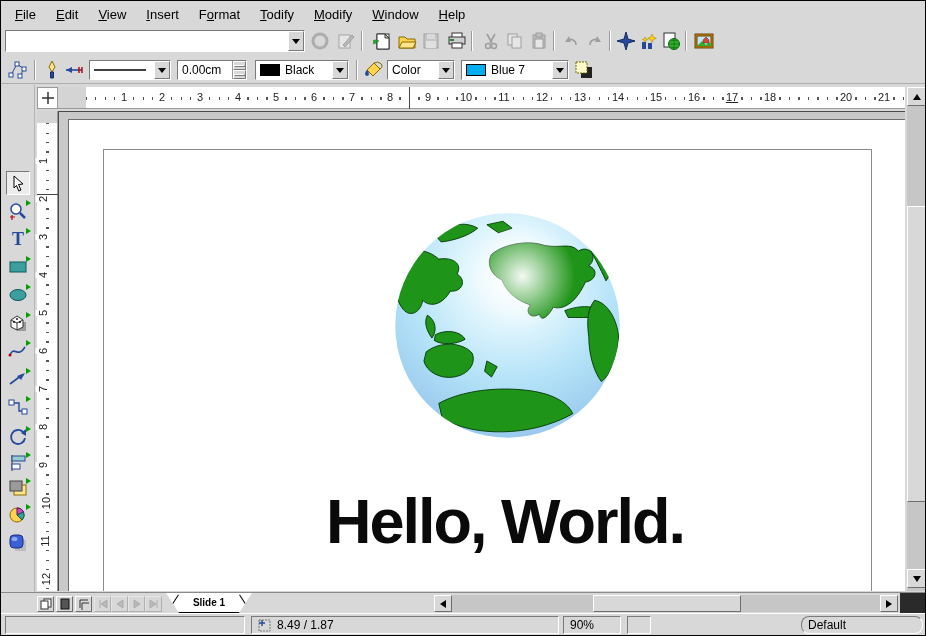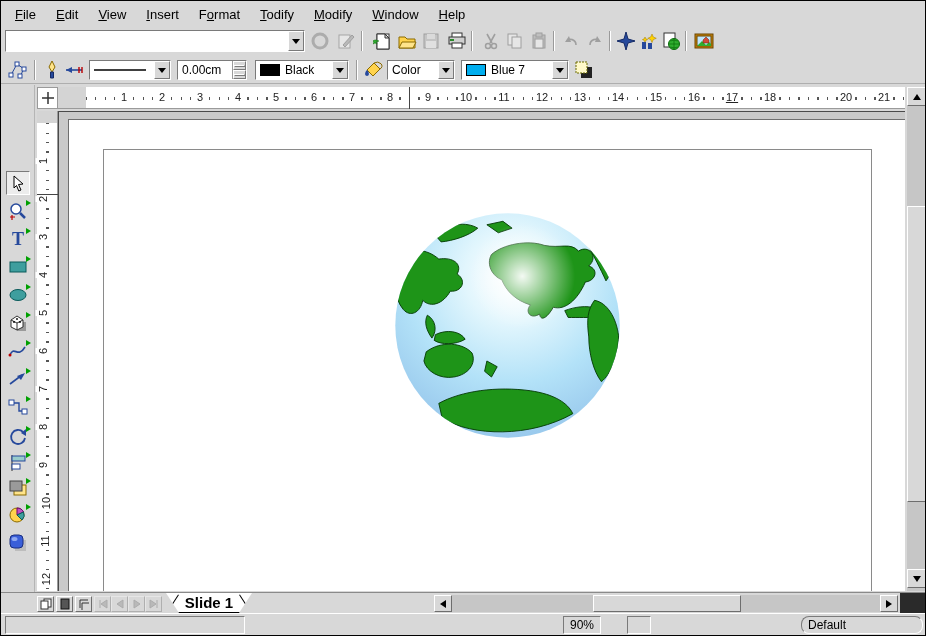--- a/index.html
+++ b/index.html
@@ -61,21 +61,21 @@
   .tri-up { width:0;height:0;border-left:4px solid transparent;border-right:4px solid transparent;border-bottom:6px solid #000;}
   .tri-dn { width:0;height:0;border-left:4px solid transparent;border-right:4px solid transparent;border-top:6px solid #000;}
   .tri-l { width:0;height:0;border-top:4px solid transparent;border-bottom:4px solid transparent;border-right:6px solid #000;}
   .tri-r { width:0;height:0;border-top:4px solid transparent;border-bottom:4px solid transparent;border-left:6px solid #000;}
   
   #tab-row { left:0; top:591px; width:924px; height:21px; background:#d8d8d8; border-top:1px solid #8a8a8a; }
   .vm-btn { position:absolute; top:3px; width:17px; height:16px; background:#d8d8d8; border:1px solid; border-color:#fff #6e6e6e #6e6e6e #fff; display:flex; align-items:center; justify-content:center; }
   #page-tab { position:absolute; left:150px; top:0; width:86px; height:20px; background:#fff;
               clip-path:polygon(0 0,100% 0,calc(100% - 13px) 100%,13px 100%);
               display:flex; align-items:center; justify-content:center;
-              font-size:15px; font-weight:bold; border-bottom:1px solid #000; }
+              font-size:10px; font-weight:bold; border-bottom:1px solid #000; }
   #page-tab::before, #page-tab::after { content:""; position:absolute; top:0; width:1px; height:22px; background:#000; }
   #page-tab::before { left:6px; transform:rotate(33deg); }
   #page-tab::after { right:6px; transform:rotate(-33deg); }
   #h-scroll-track { position:absolute; left:451px; top:2px; width:428px; height:17px; background:#c6c6c6; }
   #corner-block { position:absolute; left:899px; top:0; width:25px; height:21px; background:#2a2a2a; }
   
   #statusbar { left:0; top:612px; width:924px; height:22px; background:#d8d8d8; border-top:1px solid #fff; }
   .panel { position:absolute; top:2px; height:18px; border:1px solid; border-color:#7a7a7a #fff #fff #7a7a7a; font-size:12px; display:flex; align-items:center; padding:0 6px; background:#d8d8d8; white-space:nowrap; }
 </style>
 </head>
@@ -479,20 +479,21 @@
         <path d="M150 87 C158 84 169 82 177 85 L181 93 C172 93 160 93 153 93 Z"></path>
         <path d="M176 78 C187 80 195 93 197 109 C197 127 190 143 182 149 C175 140 171 124 171 110 C169 95 170 86 176 78 Z"></path>
         <path d="M37 108 C47 103 59 105 63 112 C55 117 42 117 36 113 Z"></path>
         <path d="M29 123 C42 113 61 115 69 124 C73 133 66 143 53 145 C41 147 29 140 27 131 Z"></path>
         <path d="M82 131 l9 5 -5 9 -6 -5 Z"></path>
         <path d="M40 168 C60 157 91 153 120 157 C141 160 153 168 157 177 C120 198 69 197 43 181 Z"></path>
       </g>
       <circle cx="113" cy="57" r="46" fill="url(#hl)"></circle>
     </svg>
 
+    <div id="slide-title">Hello, World.</div>
   </div>
 </div>
 
 <div class="abs" id="v-scrollbar">
   <div class="sb-btn" style="left:0;top:0;width:19px;height:19px;">
       <div class="tri-up"></div>
     </div>
   <div class="sb-thumb" style="left:0;top:119px;width:19px;height:296px;"></div>
   <div class="sb-btn" style="left:0;top:482px;width:19px;height:19px;">
       <div class="tri-dn"></div>
@@ -546,20 +547,27 @@
     <div class="sb-thumb" style="left:141px;top:0;width:148px;height:17px;"></div>
   </div>
   <div class="sb-btn" style="left:879px;top:2px;width:18px;height:17px;">
       <div class="tri-r"></div>
     </div>
   <div id="corner-block"></div>
 </div>
 
 <div class="abs" id="statusbar">
   <div class="panel" style="left:4px;width:240px;"></div>
-  <div class="panel" style="left:562px;width:38px;justify-content:flex-end;">
+  <div class="panel" style="left:250px;width:308px;gap:6px;">
+    <svg width="13" height="13">
+        <rect x="1" y="1" width="11" height="11" fill="none" stroke="#777" stroke-dasharray="2 1"></rect>
+        <path d="M4 1 V7 M1 4 H7" stroke="#26499c" stroke-width="1.4"></path>
+      </svg>
+    <span>8.49 / 1.87</span>
+  </div>
+  <div class="panel" style="left:562px;width:58px;justify-content:flex-start;">
     <span>90%</span>
   </div>
   <div class="panel" style="left:626px;width:24px;"></div>
   <div class="panel" style="left:800px;width:122px;border-radius:8px;">
     <span>Default</span>
   </div>
 </div>
 
 </body></html>

